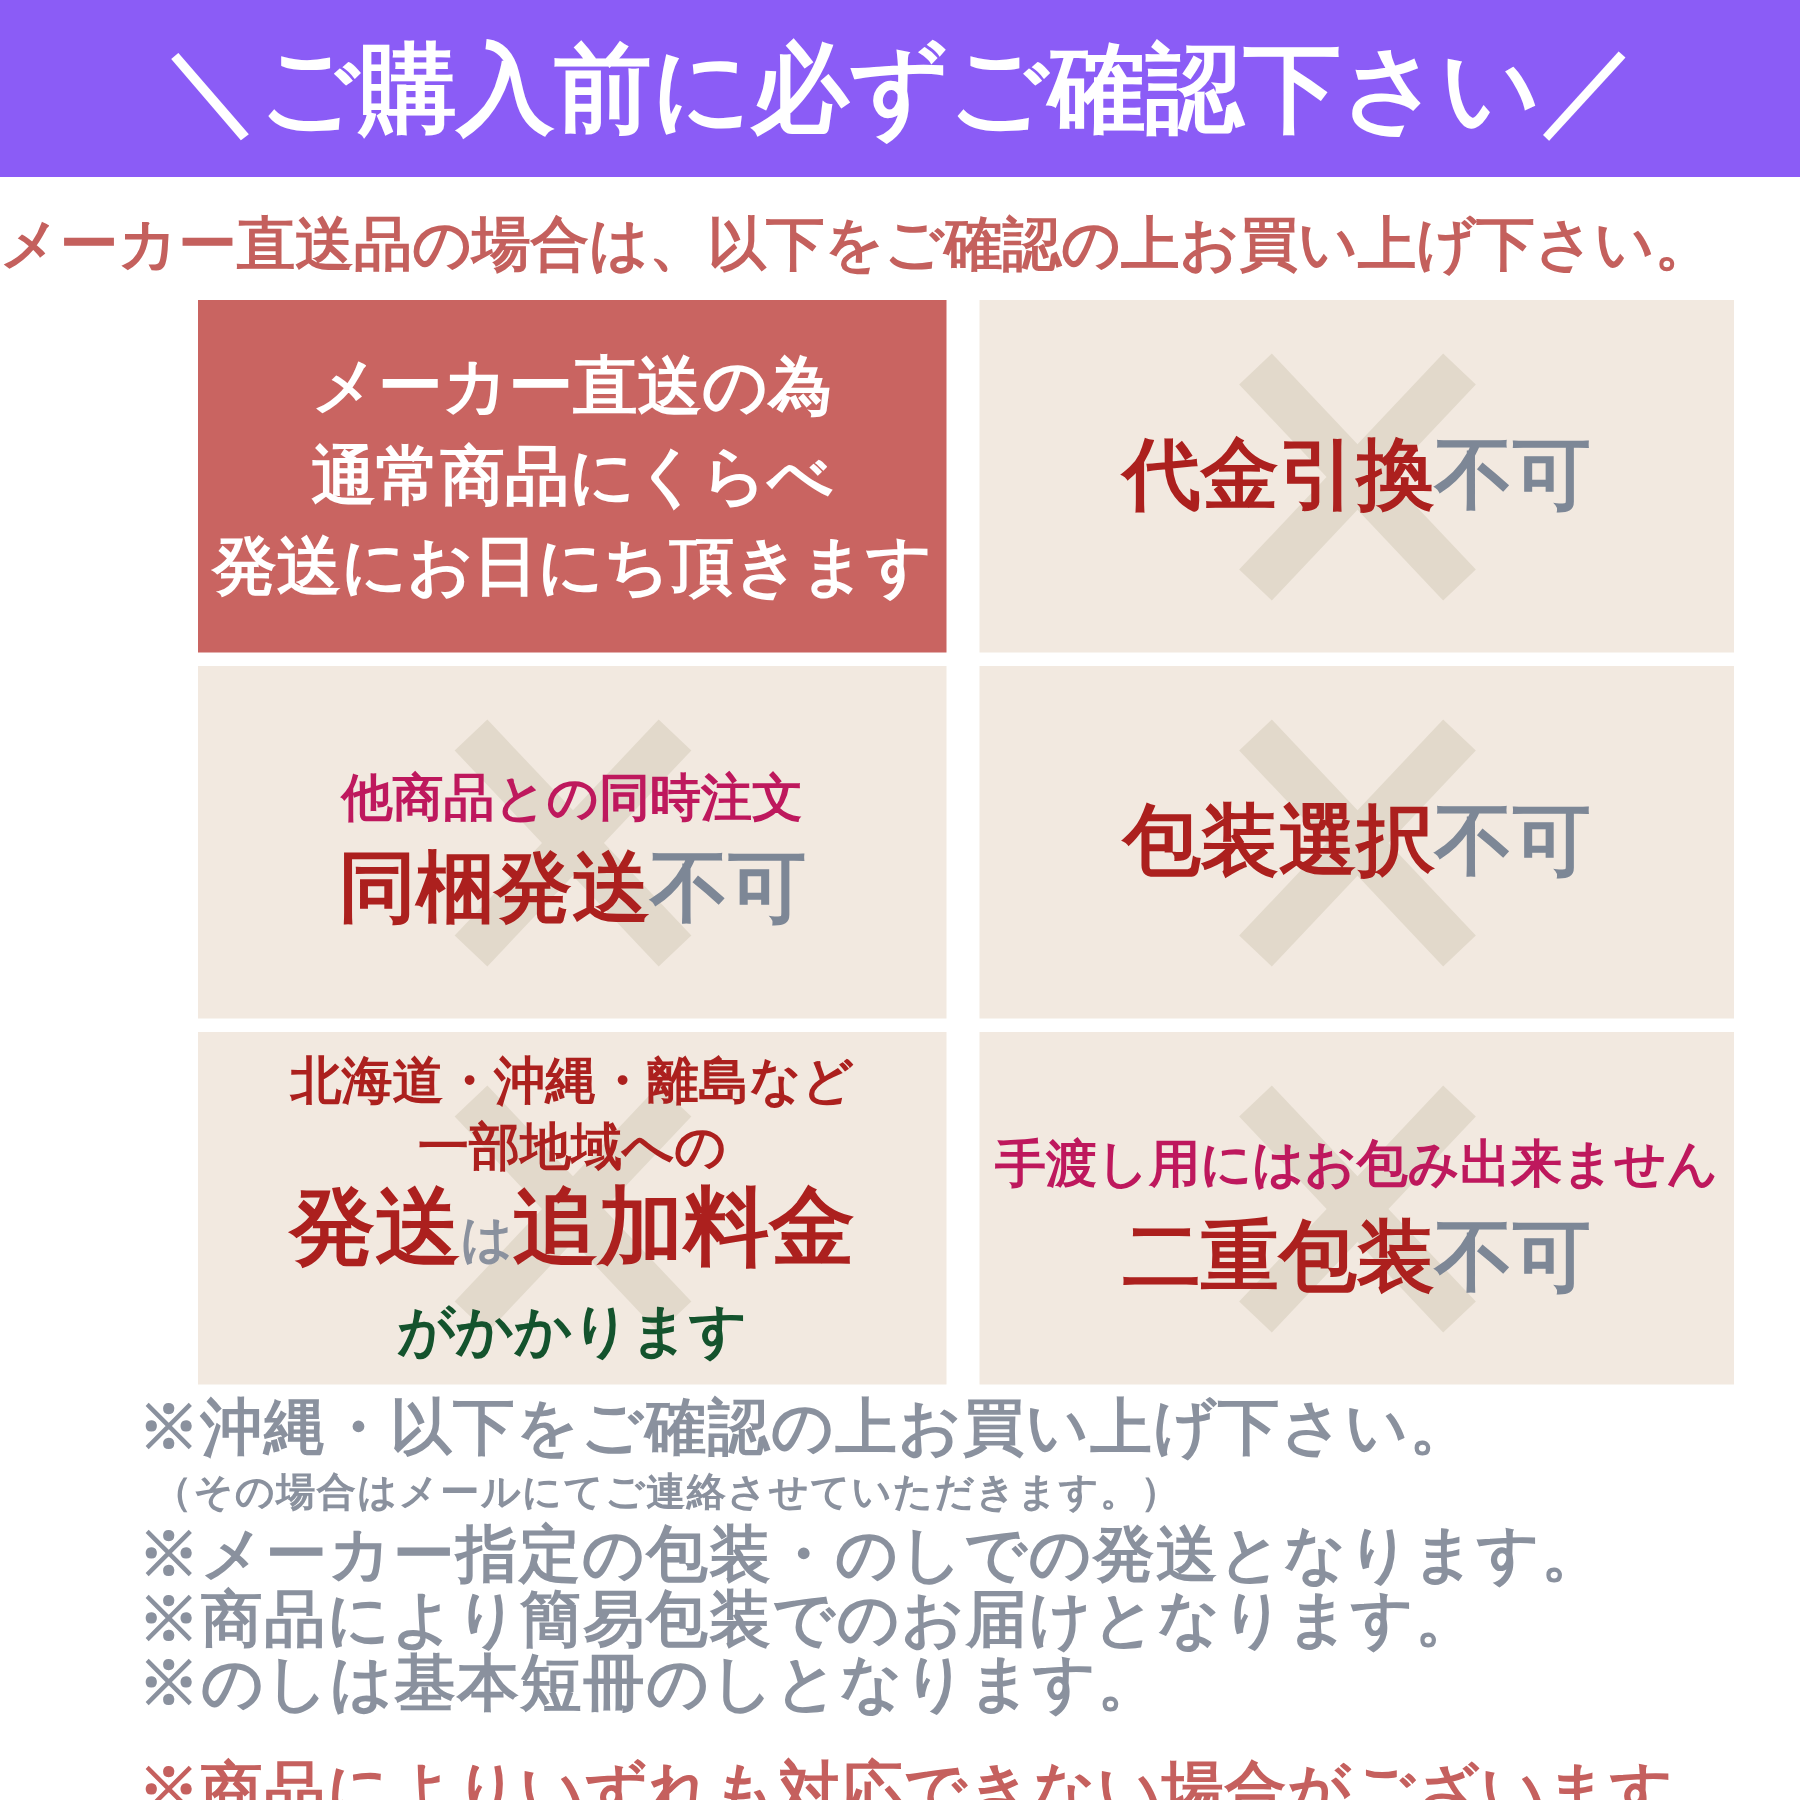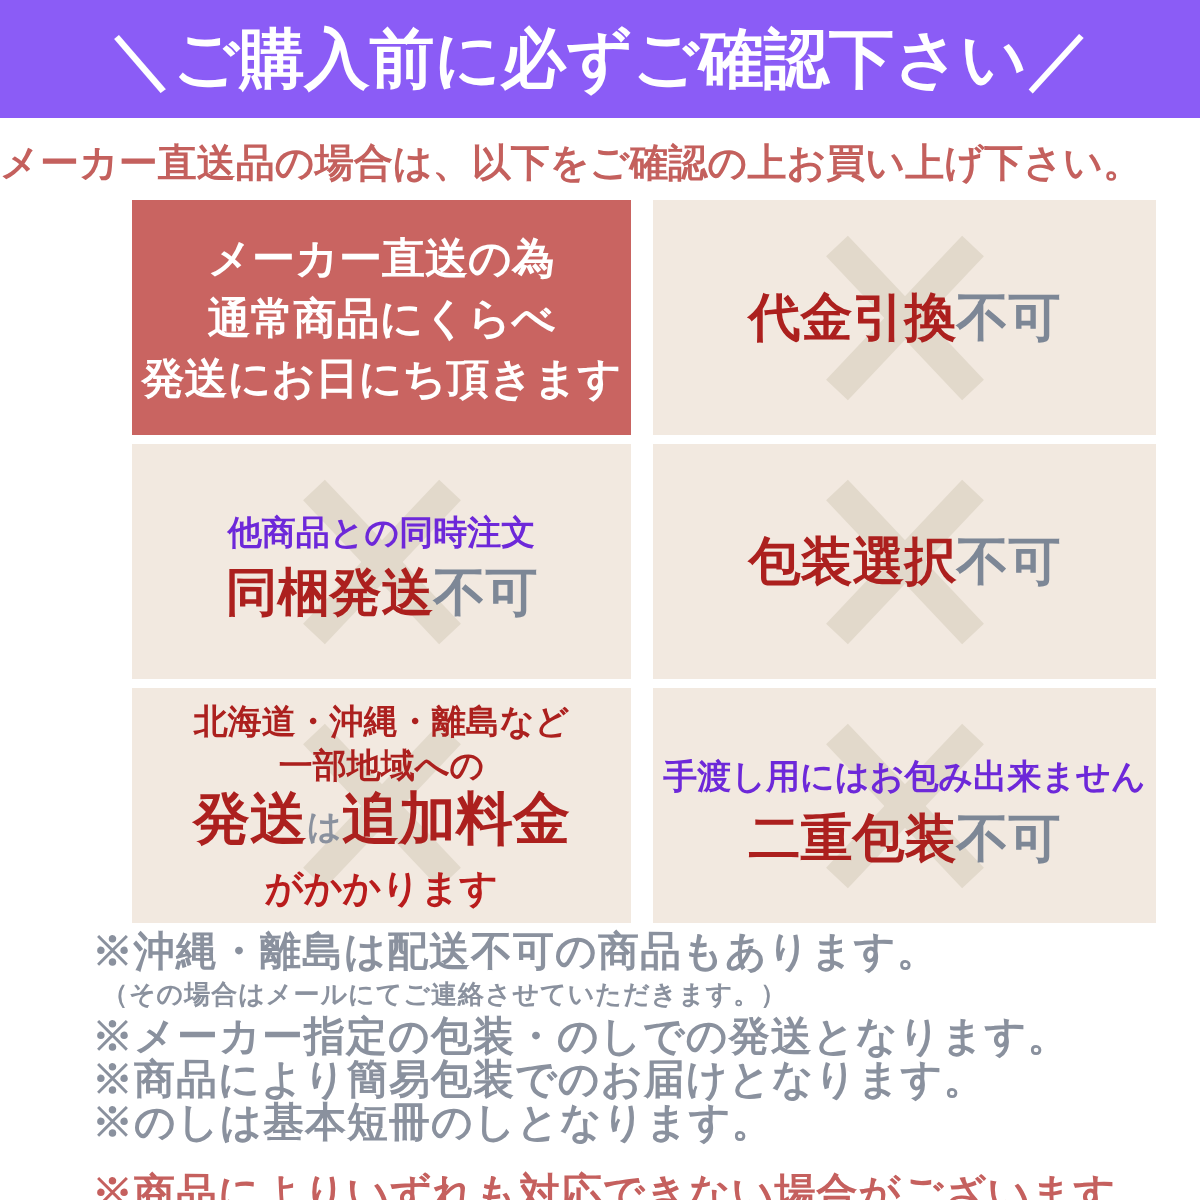--- a/index.html
+++ b/index.html
@@ -57,42 +57,42 @@
   .white-line {
     color: #ffffff; font-size: 43px; font-weight: bold;
     line-height: 60px; white-space: nowrap; z-index: 1;
   }
   .big-line {
     font-size: 52px; font-weight: bold;
     white-space: nowrap; position: relative; z-index: 1;
     line-height: 1.1;
   }
   .sub-line {
-    color: #6d28d9; font-size: 34px; font-weight: bold;
+    color: #be185d; font-size: 34px; font-weight: bold;
     white-space: nowrap; position: relative; z-index: 1;
     line-height: 1.15;
   }
   .dark-red { color: #AC201E; }
   .grayblue { color: #7D8796; }
 
   .gap12 > * + * { margin-top: 12px; }
   .gap14 > * + * { margin-top: 14px; }
 
   
   .r5-line {
     color: #AC201E; font-size: 34px; font-weight: bold;
     white-space: nowrap; line-height: 44px; position: relative; z-index: 1;
   }
   .r5-bigline {
     white-space: nowrap; line-height: 62px; position: relative; z-index: 1;
   }
   .r5-big { color: #AC201E; font-size: 57px; font-weight: bold; text-align: center; }
   .r5-mid { color: #8A919E; font-size: 34px; font-weight: bold; }
   .r5-tail {
-    color: #b91c1c; font-size: 38px; font-weight: bold;
+    color: #14532d; font-size: 38px; font-weight: bold;
     white-space: nowrap; line-height: 48px; position: relative; z-index: 1; text-align: right;
   }
 
   
   .notes { position: absolute; left: 92px; top: 930px; }
   .note {
     color: #8A919E; font-size: 41px; font-weight: bold;
     line-height: 43px; white-space: nowrap; letter-spacing: 1px;
   }
   .note.small { font-size: 26px; line-height: 42px; padding-left: 10px; }
@@ -156,19 +156,19 @@
       <line x1="16" y1="14" x2="152" y2="158" stroke="#E2D9CB" stroke-width="30"></line>
       <line x1="152" y1="14" x2="16" y2="158" stroke="#E2D9CB" stroke-width="30"></line>
     </svg>
     <div class="sub-line">手渡し用にはお包み出来ません</div>
     <div class="big-line"><span class="dark-red">二重包装</span><span class="grayblue">不可</span></div>
   </div>
 
 </div>
 
 <div class="notes">
-  <div class="note">※沖縄・離島は配送不可の商品もあります。</div>
+  <div class="note">※沖縄・以下をご確認の上お買い上げ下さい。</div>
   <div class="note small">（その場合はメールにてご連絡させていただきます。）</div>
   <div class="note">※メーカー指定の包装・のしでの発送となります。</div>
   <div class="note">※商品により簡易包装でのお届けとなります。</div>
   <div class="note">※のしは基本短冊のしとなります。</div>
   <div class="note alert">※商品によりいずれも対応できない場合がございます。</div>
 </div>
 
 </body></html>

